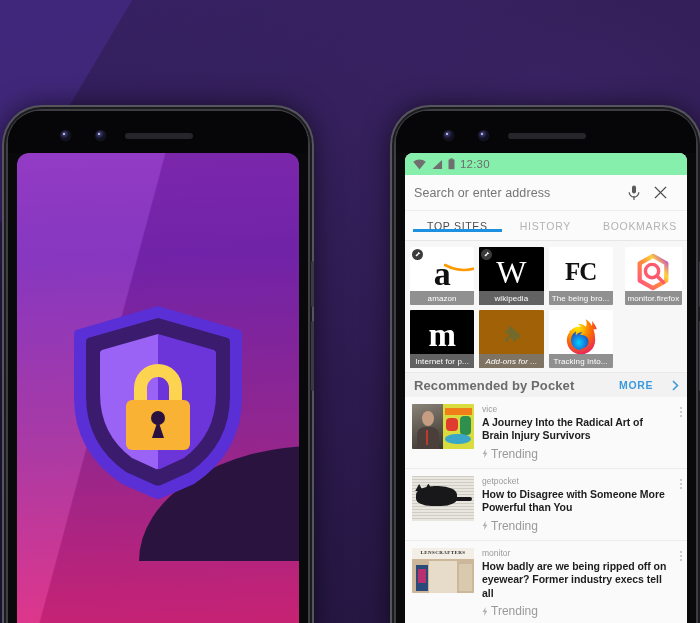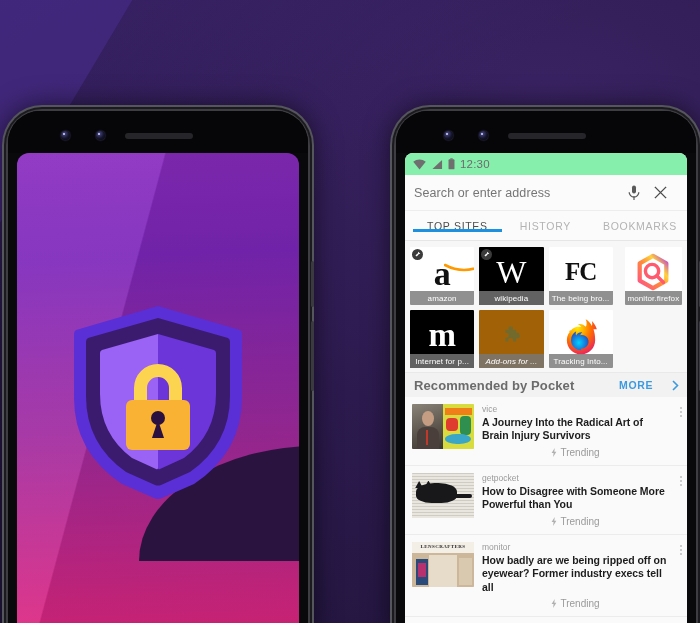--- a/index.html
+++ b/index.html
@@ -161,21 +161,21 @@
     width:62px; height:45px; flex:0 0 62px; border-radius:1px; overflow:hidden;
     background:#ddd; position:relative;
   }
   .pocket-body { flex:1; min-width:0; padding-right:10px; }
   .pocket-src { font-size:8.5px; color:#9a9a9a; margin-bottom:2px; }
   .pocket-headline {
     font-size:10.5px; font-weight:700; color:#1d1d1d; line-height:1.28;
     letter-spacing:-.05px;
   }
   .pocket-trend {
-    margin-top:4px; font-size:10px; color:#9a9a9a; display:flex; align-items:center; gap:3px;justify-content:center;
+    margin-top:4px; font-size:12px; color:#9a9a9a; display:flex; align-items:center; gap:3px;
   }
   .kebab {
     position:absolute; right:5px; top:10px;
     display:flex; flex-direction:column; gap:2px; align-items:center;
   }
   .kebab i { width:2px; height:2px; border-radius:50%; background:#bdbdbd; display:block; }
 </style>
 </head>
 <body>
 

